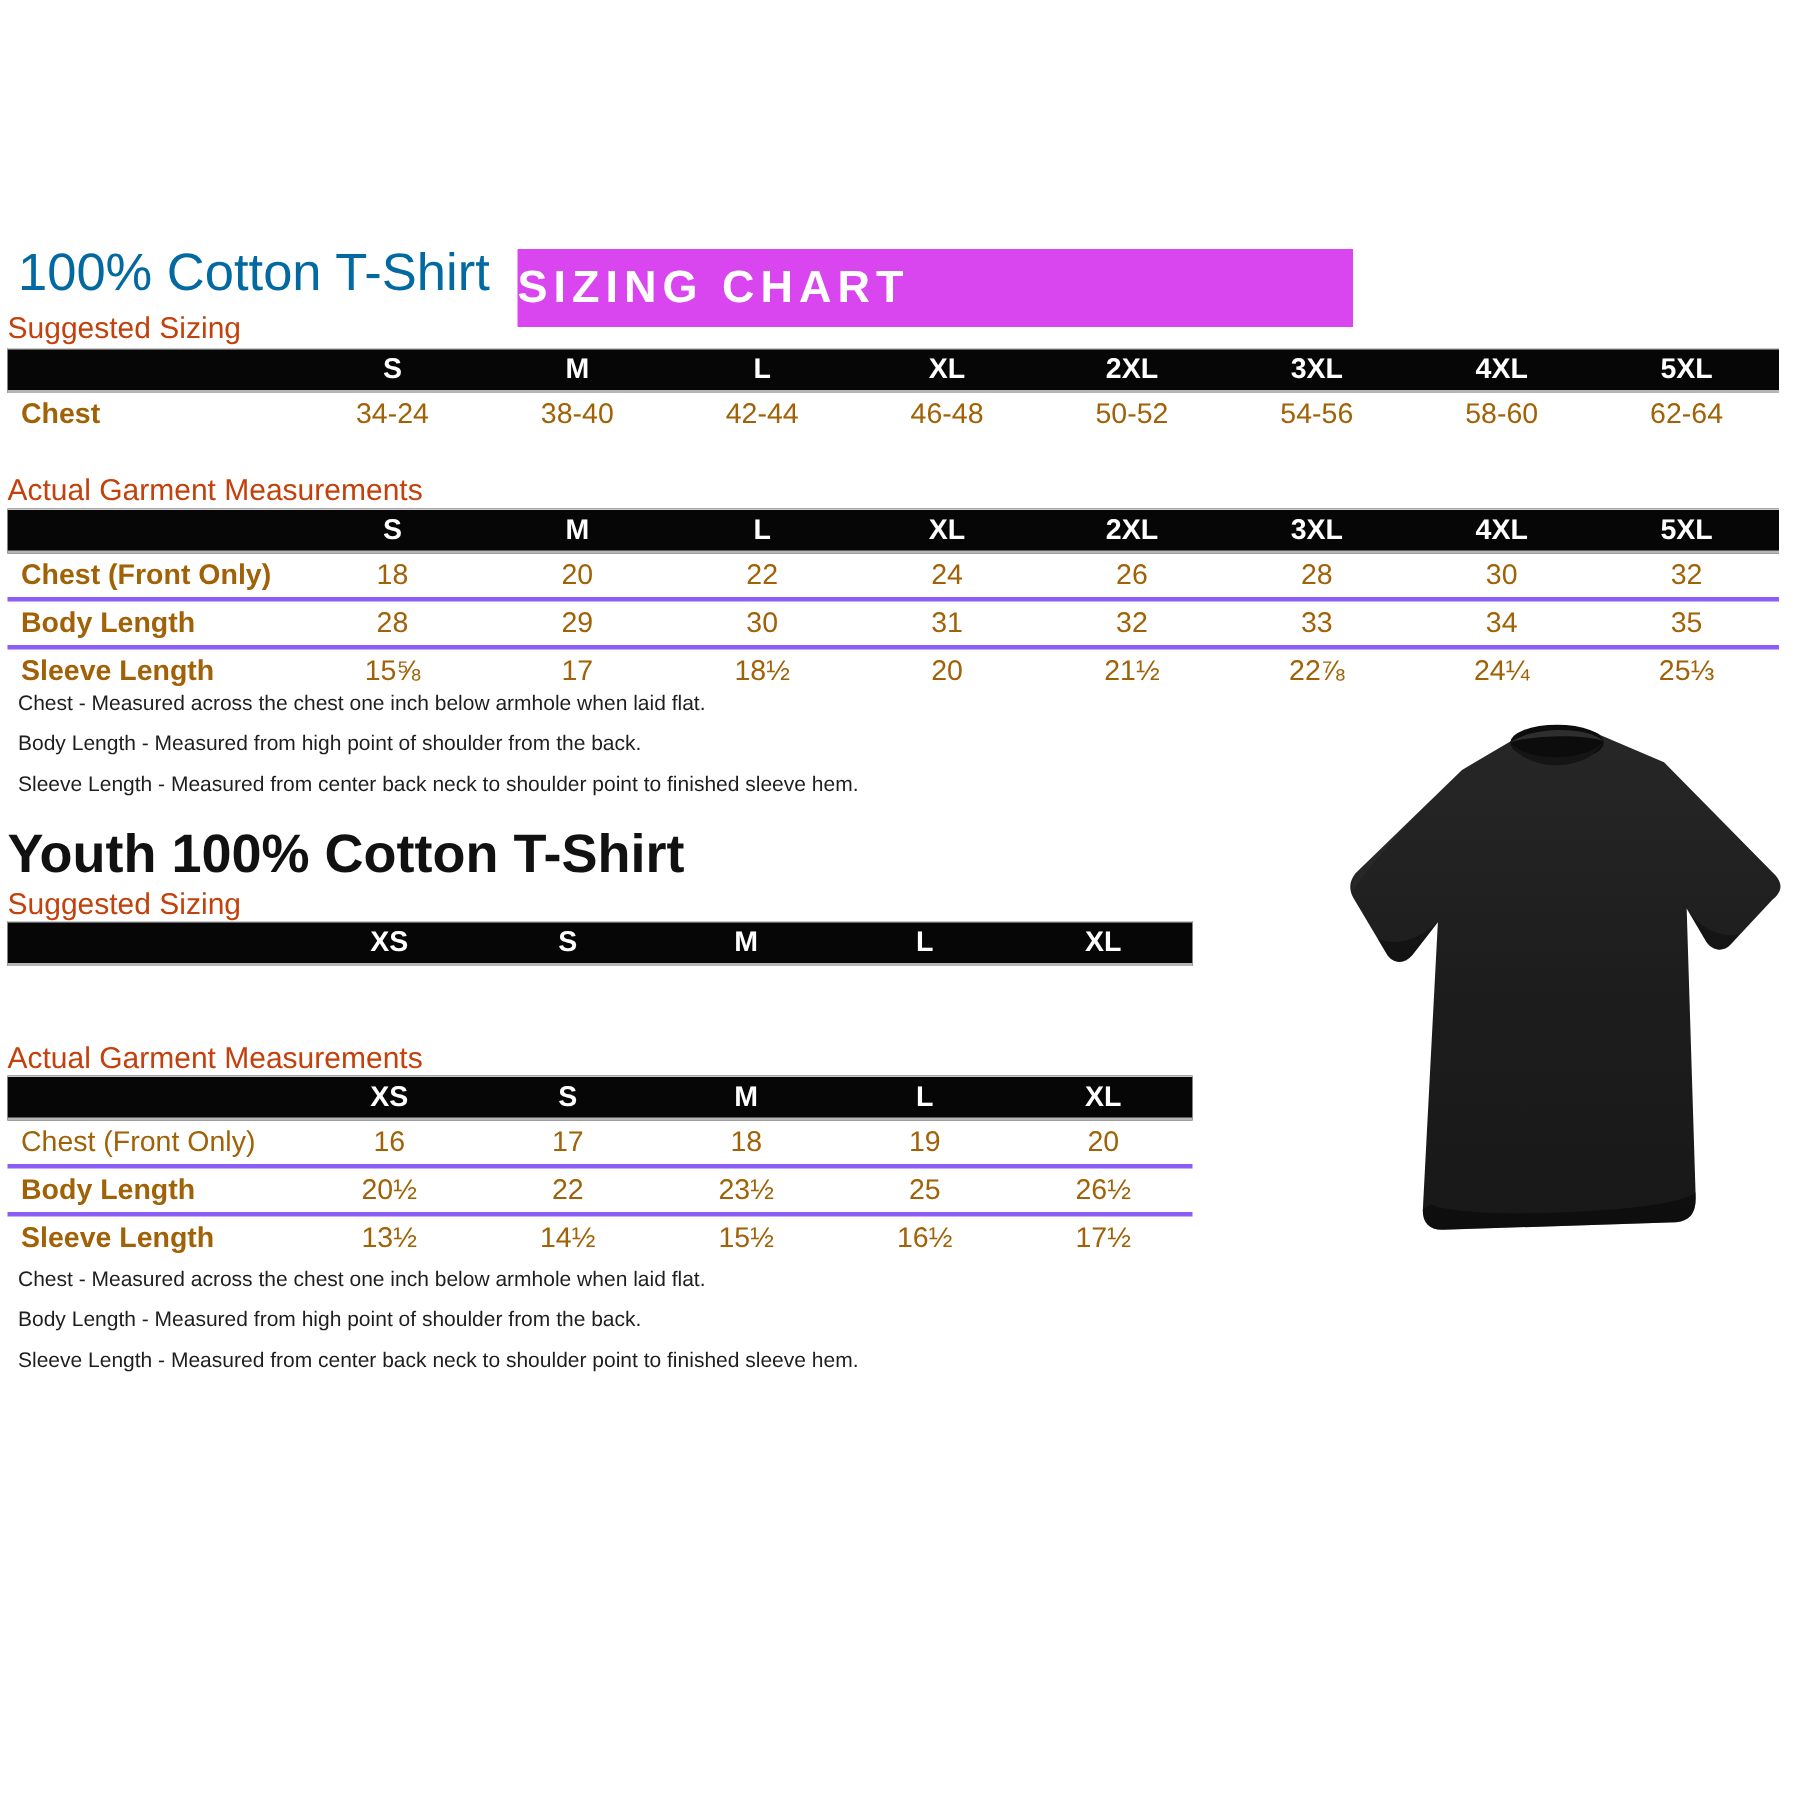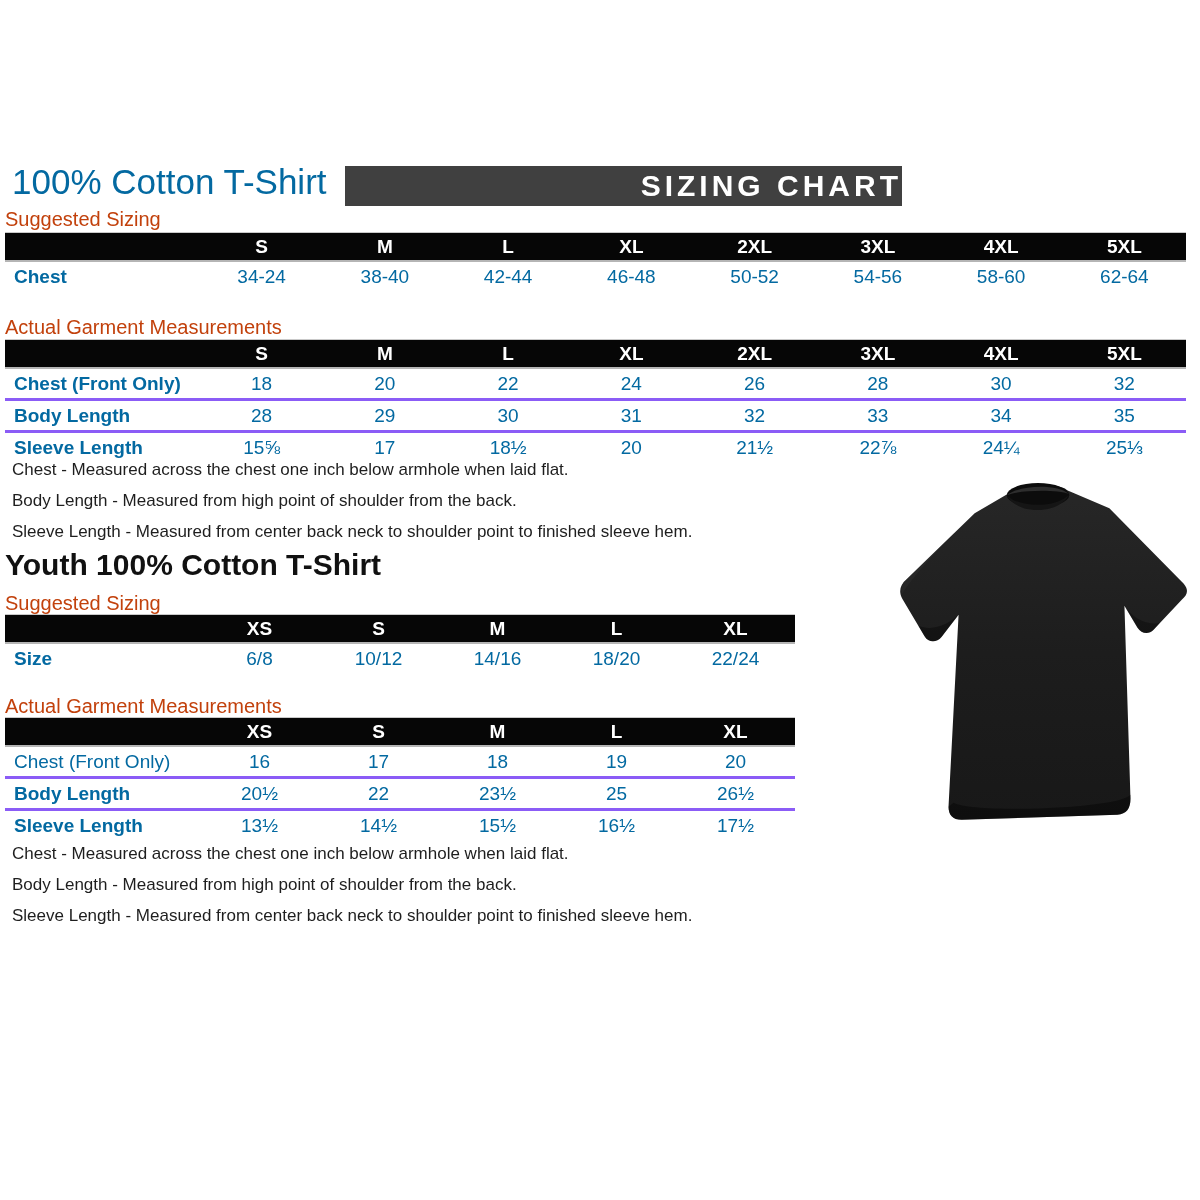--- a/index.html
+++ b/index.html
@@ -4,38 +4,38 @@
 <style>
   html,body{margin:0;padding:0;}
   body{
     width:1200px;height:1200px;background:#ffffff;position:relative;
     font-family:"Liberation Sans","DejaVu Sans",sans-serif;color:#1d1d1d;
     overflow:hidden;
   }
   .abs{position:absolute;}
 
   .main-title{left:12px;top:162px;font-size:35px;font-weight:400;color:#0369a1;letter-spacing:0;}
-  .banner{left:345px;top:166px;width:557px;height:40px;background:#404040;display:flex;align-items:center;justify-content:flex-end;}
+  .banner{left:345px;top:166px;width:557px;height:52px;background:#d946ef;display:flex;align-items:center;justify-content:flex-start;}
   .banner span{color:#fff;font-weight:700;font-size:30px;letter-spacing:4px;}
 
   .section-label{font-size:20px;color:#c2410c;}
   .grid{display:grid;}
   .adult-cols{grid-template-columns:195px repeat(8,1fr);}
   .youth-cols{grid-template-columns:195px repeat(5,1fr);}
   .thead{background:#060606;border-top:1px solid #c9c9c9;border-bottom:2px solid #b5b5b5;}
   .thead .cell{color:#ffffff;font-weight:700;font-size:19px;height:27px;line-height:27px;text-align:center;}
-  .trow .cell{font-size:19px;height:29px;line-height:29px;text-align:center;color:#0369a1;}
+  .trow .cell{font-size:19px;height:29px;line-height:29px;text-align:center;color:#a16207;}
   .trow + .trow{border-top:3px solid #8b5cf6;}
   .label-cell{text-align:left !important;padding-left:9px;font-weight:700;white-space:nowrap;}
   .label-cell .suffix{font-weight:700;margin-top:40px;}
   .label-cell.normal{font-weight:400;}
 
-  .notes p{margin:0 0 11px 0;font-size:17px;color:#1e1e1e;}
-
-  .youth-title{font-size:30px;font-weight:700;color:#111;}
+  .notes p{margin:0 0 11px 0;font-size:14px;color:#1e1e1e;}
+
+  .youth-title{font-size:36px;font-weight:700;color:#111;}
 
   .shirt-wrap{left:878px;top:463px;width:322px;height:382px;}
 </style>
 </head>
 <body>
 
 <div class="abs main-title">100% Cotton T-Shirt</div>
 
 <div class="abs banner">
   <span>SIZING CHART</span>
@@ -129,28 +129,20 @@
 <div class="abs section-label" style="left:5px;top:592px;">Suggested Sizing</div>
 
 <div class="abs" style="left:5px;top:614px;width:790px;">
   <div class="grid youth-cols thead">
     <div class="cell"></div>
     <div class="cell">XS</div>
     <div class="cell">S</div>
     <div class="cell">M</div>
     <div class="cell">L</div>
     <div class="cell">XL</div>
-  </div>
-  <div class="grid youth-cols trow">
-    <div class="cell label-cell"><span>Size</span><span class="suffix"></span></div>
-    <div class="cell">6/8</div>
-    <div class="cell">10/12</div>
-    <div class="cell">14/16</div>
-    <div class="cell">18/20</div>
-    <div class="cell">22/24</div>
   </div>
 </div>
 
 <div class="abs section-label" style="left:5px;top:695px;">Actual Garment Measurements</div>
 
 <div class="abs" style="left:5px;top:717px;width:790px;">
   <div class="grid youth-cols thead">
     <div class="cell"></div>
     <div class="cell">XS</div>
     <div class="cell">S</div>

